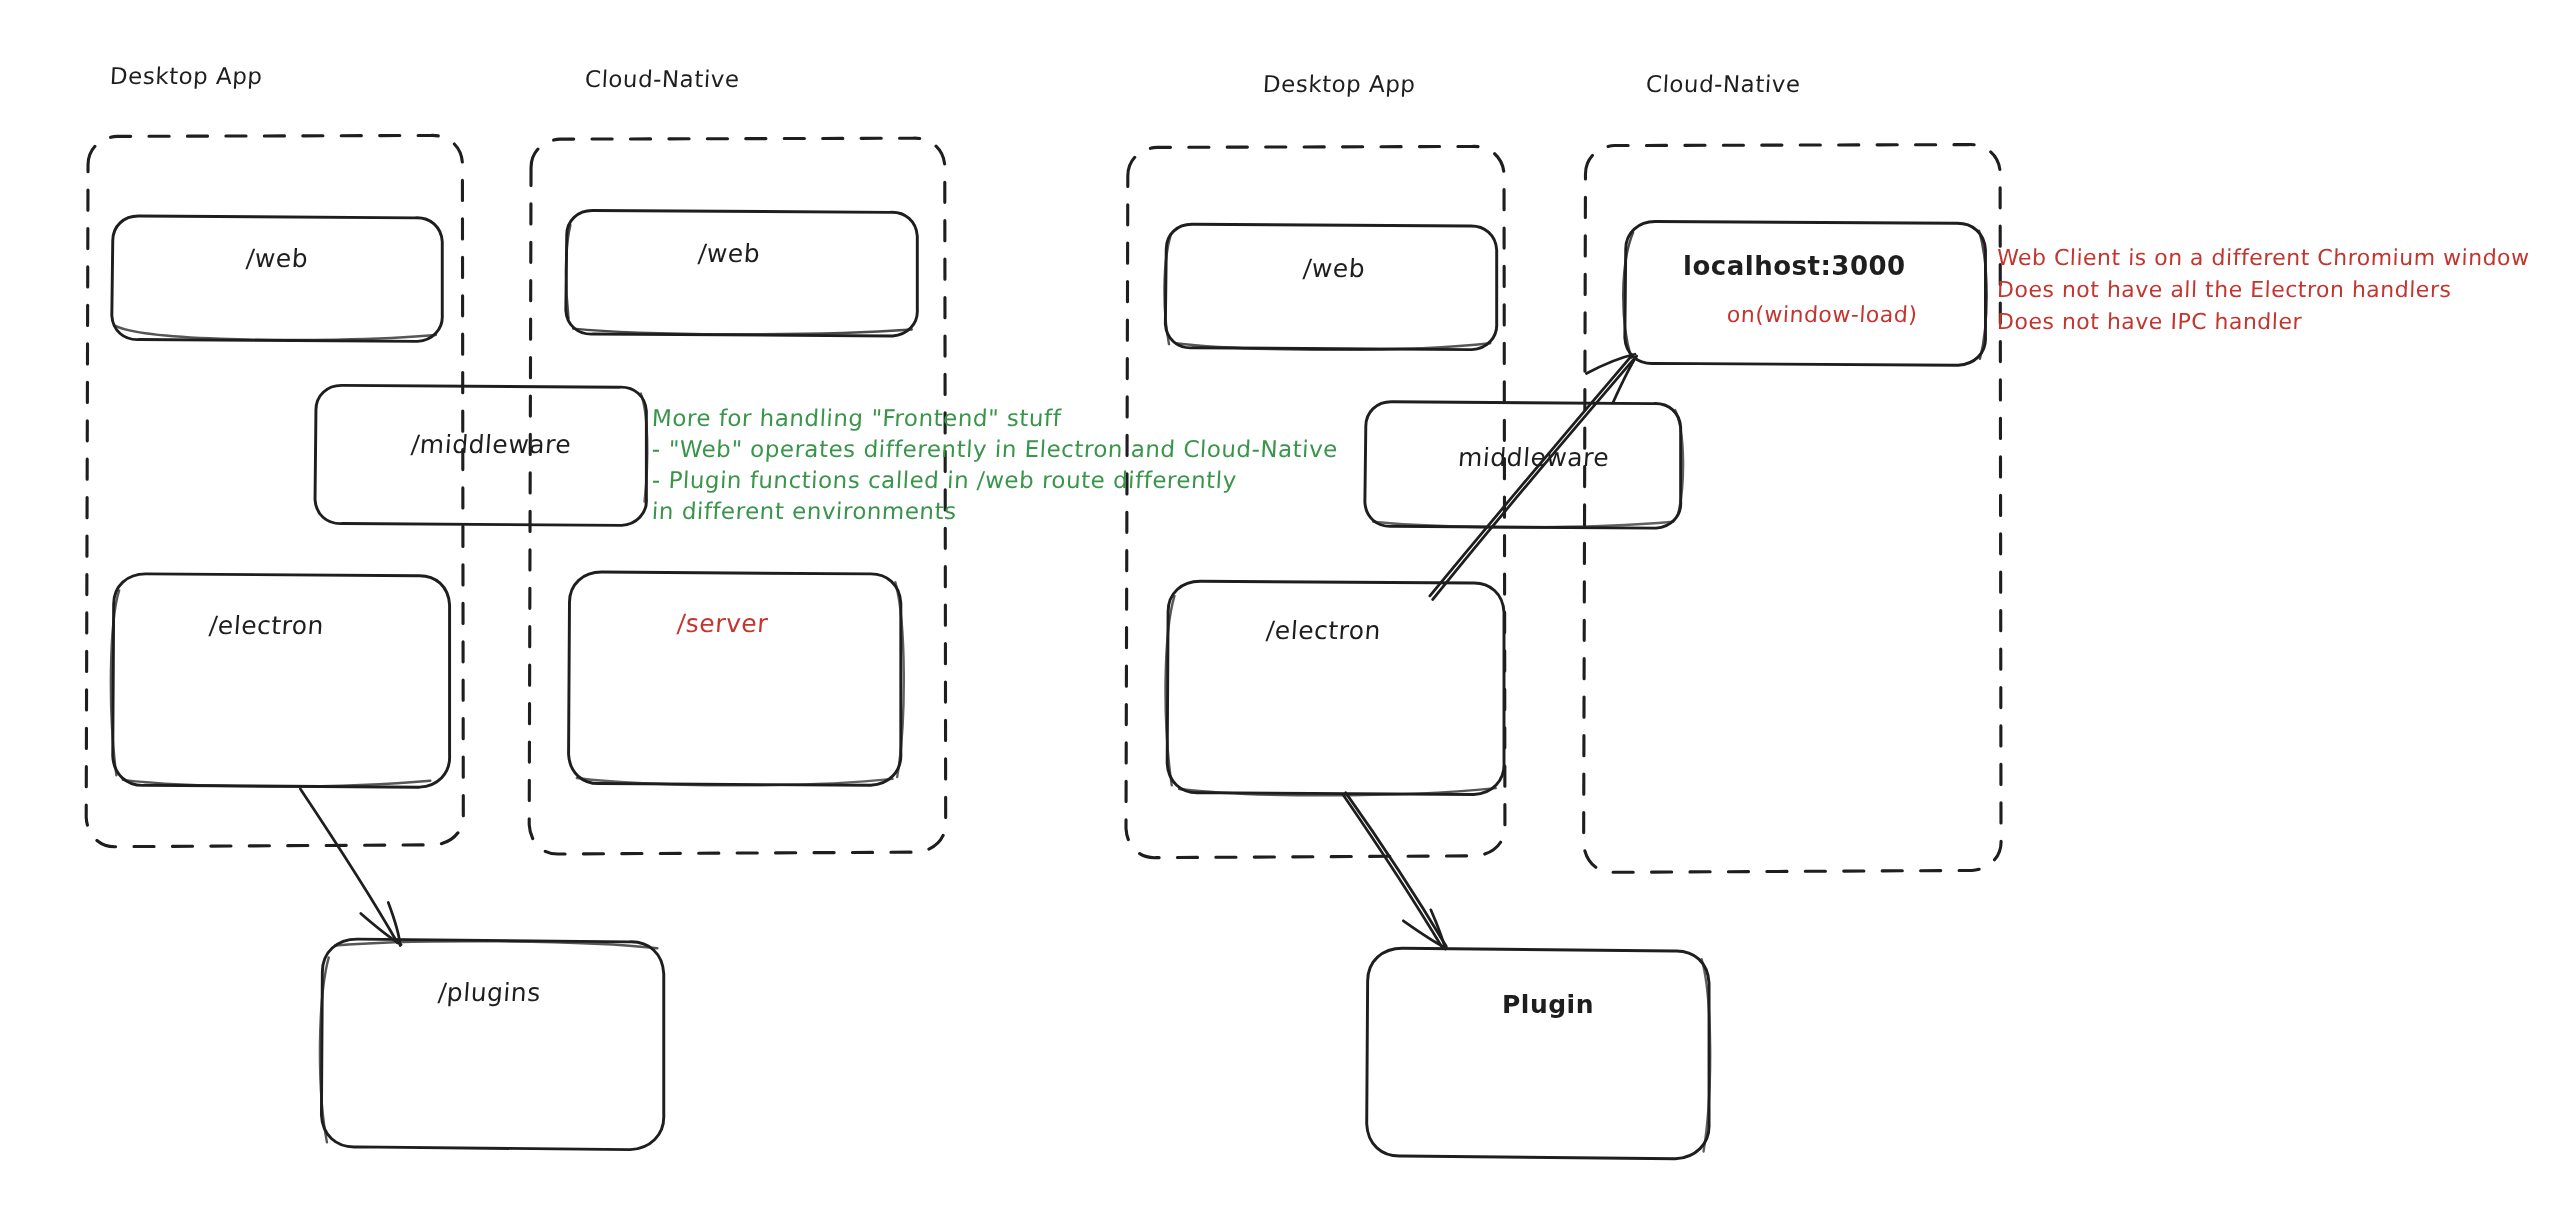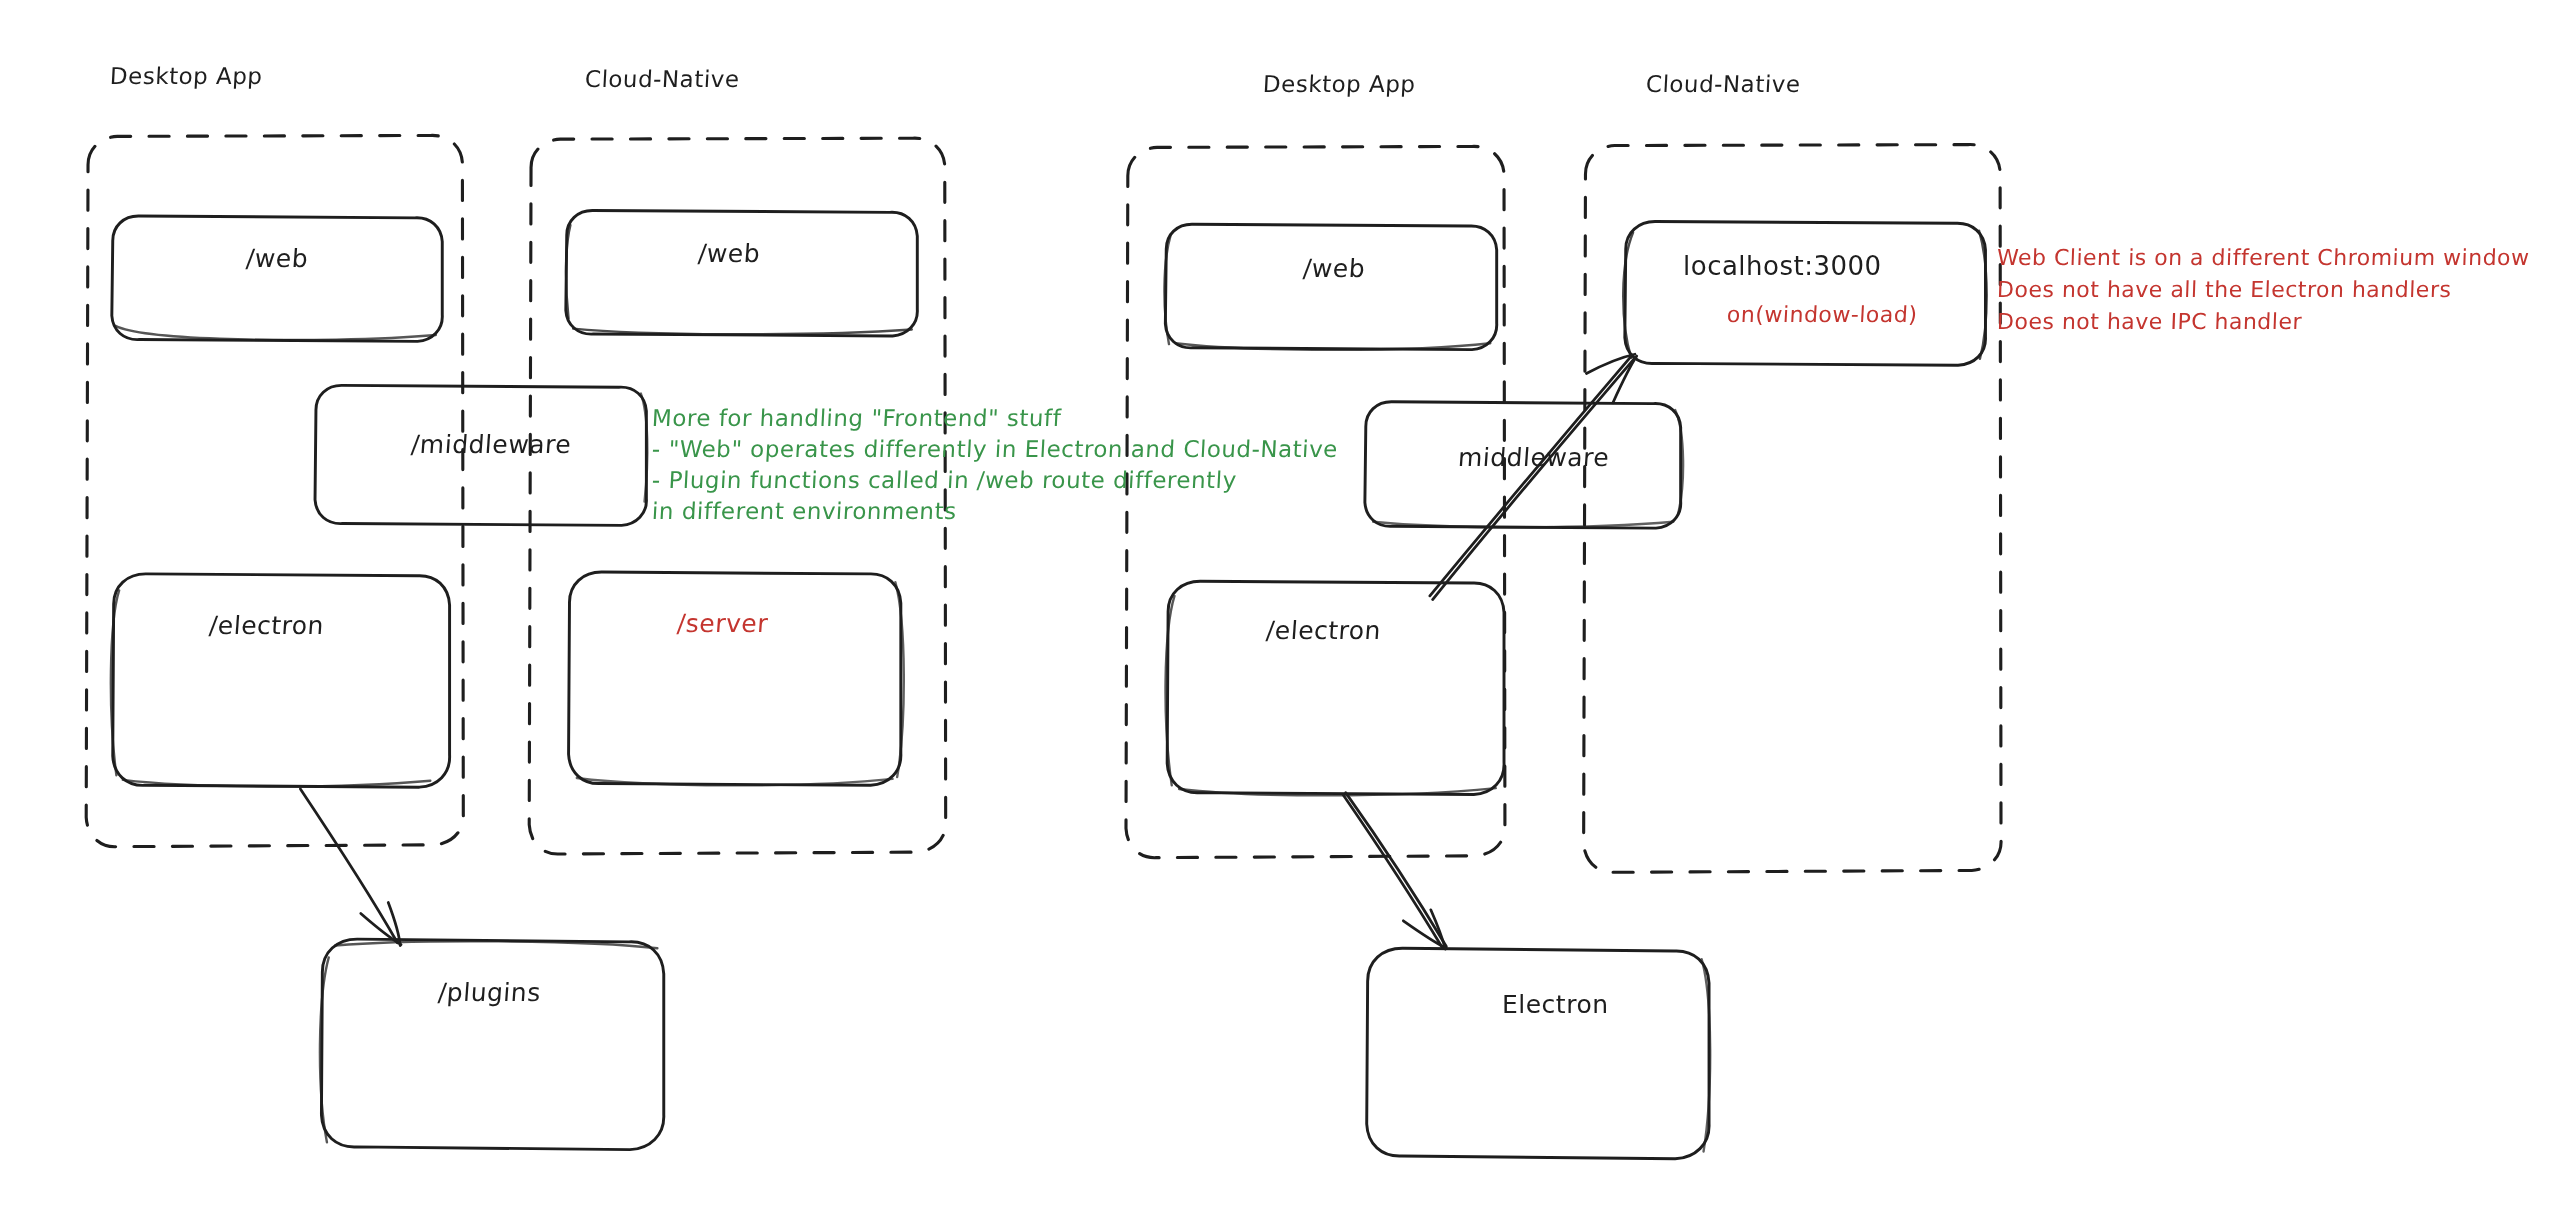--- a/index.html
+++ b/index.html
@@ -71,20 +71,21 @@
   .node-label {
     font-size: 25px;
     color: #1e1e1e;
     transform: skewX(-4deg);
   }
   .node-label.red {
     color: #c4352f;
   }
   .node-label.plain {
     transform: skewX(0deg);
+    font-weight: bold;
   }
   .note-green {
     font-size: 23px;
     line-height: 33px;
     color: #39954a;
     transform: skewX(-3deg);
   }
   .note-red {
     font-size: 22px;
     line-height: 30px;
@@ -233,20 +234,20 @@
   <div class="lbl node-label" style="left:1303px; top:254px;">/web</div>
 
   <div class="lbl node-label plain" style="left:1683px; top:251px; font-size:26px;">localhost:3000</div>
 
   <div class="lbl sub-label-red" style="left:1727px; top:302px;">on(window-load)</div>
 
   <div class="lbl node-label" style="left:1458px; top:443px;">middleware</div>
 
   <div class="lbl node-label" style="left:1266px; top:616px;">/electron</div>
 
-  <div class="lbl node-label plain" style="left:1502px; top:990px;">Electron</div>
+  <div class="lbl node-label plain" style="left:1502px; top:990px;">Plugin</div>
 
   <div class="lbl note-red" style="left:1997px; top:243px;">Web Client is on a different Chromium window</div>
   <div class="lbl note-red" style="left:1997px; top:275px;">Does not have all the Electron handlers</div>
   <div class="lbl note-red" style="left:1997px; top:307px;">Does not have IPC handler</div>
 
 </div>
 
 
 </body></html>

